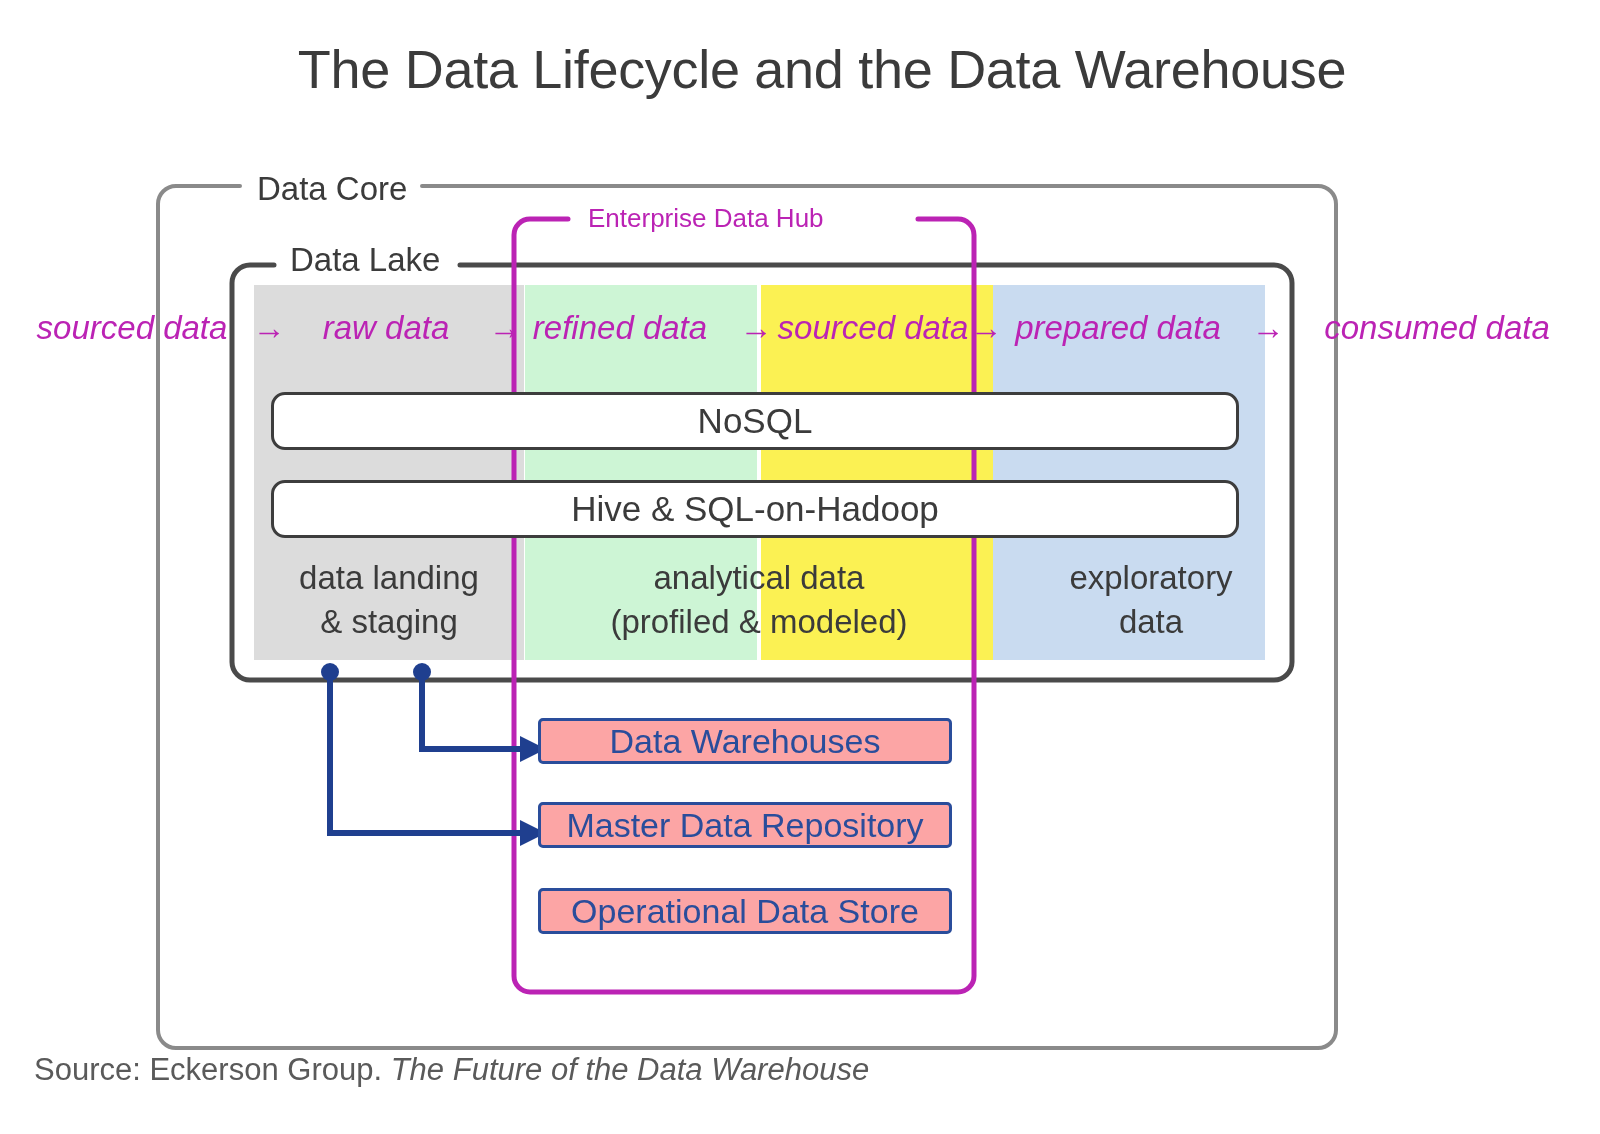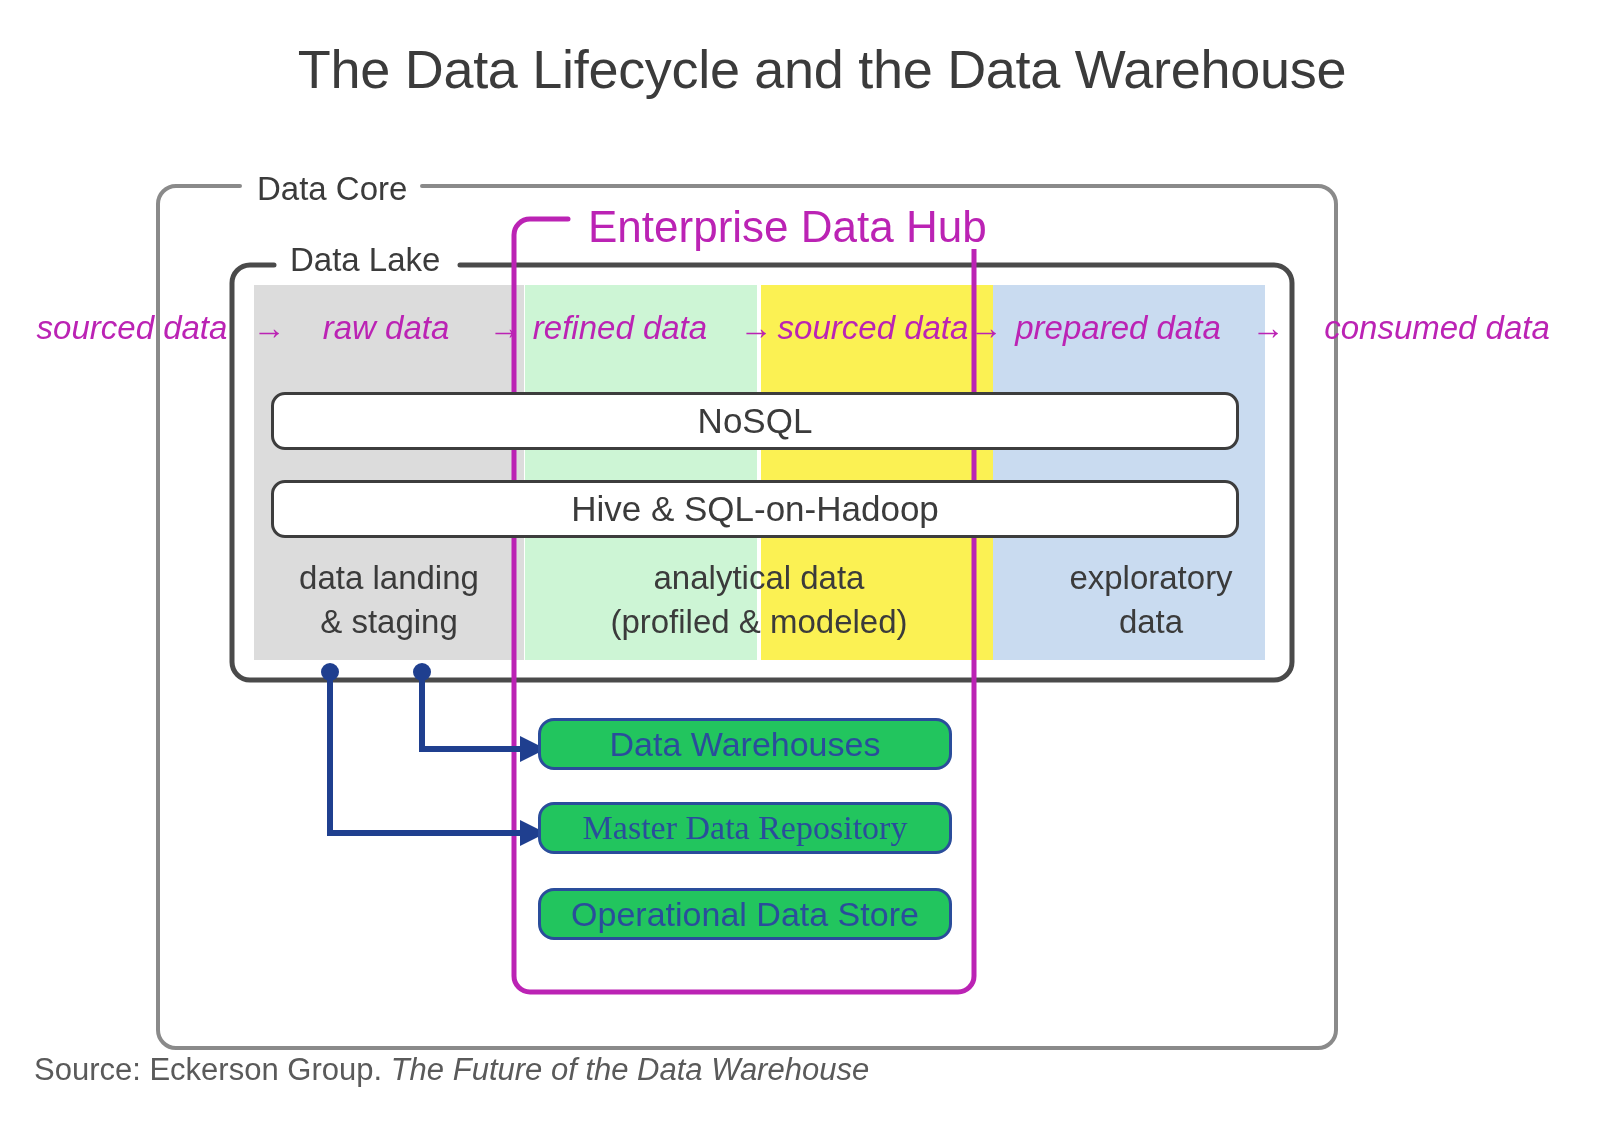--- a/index.html
+++ b/index.html
@@ -54,21 +54,21 @@
     background: #ffffff;
     padding: 0 12px;
     line-height: 1;
   }
   #lbl-data-core { left: 245px; top: 172px; }
   #lbl-data-lake { left: 278px; top: 243px; }
   #lbl-edh {
     left: 576px;
     top: 205px;
     color: #bb23b4;
-    font-size: 44px;
+    font-size: 26px;
   }
 
   
   .zone {
     position: absolute;
     top: 285px;
     height: 375px;
   }
   #zone-gray   { left: 254px;  width: 270px; background: #dcdcdc; }
   #zone-green  { left: 525px;  width: 232px; background: #cdf5d5; }
@@ -141,34 +141,34 @@
   }
   #cap-landing   { left: 254px;  width: 270px; }
   #cap-analytic  { left: 525px;  width: 468px; }
   #cap-explore   { left: 993px;  width: 316px; }
 
   
   .repo-box {
     position: absolute;
     left: 538px;
     width: 414px;
-    height: 52px;
-    background: #22c55e;
+    height: 46px;
+    background: #fca5a5;
     border: 3px solid #2a4d9b;
-    border-radius: 16px;
+    border-radius: 5px;
     box-sizing: border-box;
     display: flex;
     align-items: center;
     justify-content: center;
     font-size: 34px;
     color: #2a4d9b;
     white-space: nowrap;
   }
   #repo-dw  { top: 718px; }
-  #repo-mdr { top: 802px; font-family: Liberation Serif, serif; }
+  #repo-mdr { top: 802px; }
   #repo-ods { top: 888px; }
 
   
   #source-line {
     position: absolute;
     left: 34px;
     top: 1052px;
     font-size: 31px;
     color: #5a5a5a;
     white-space: nowrap;

